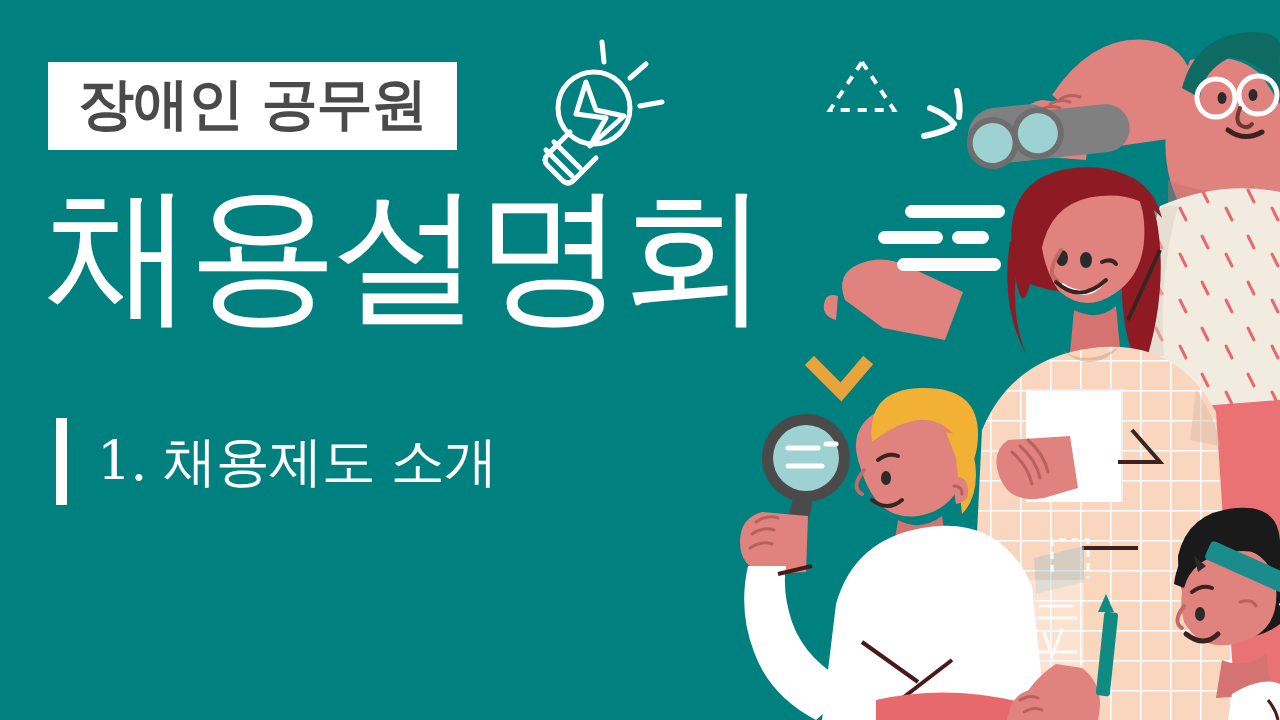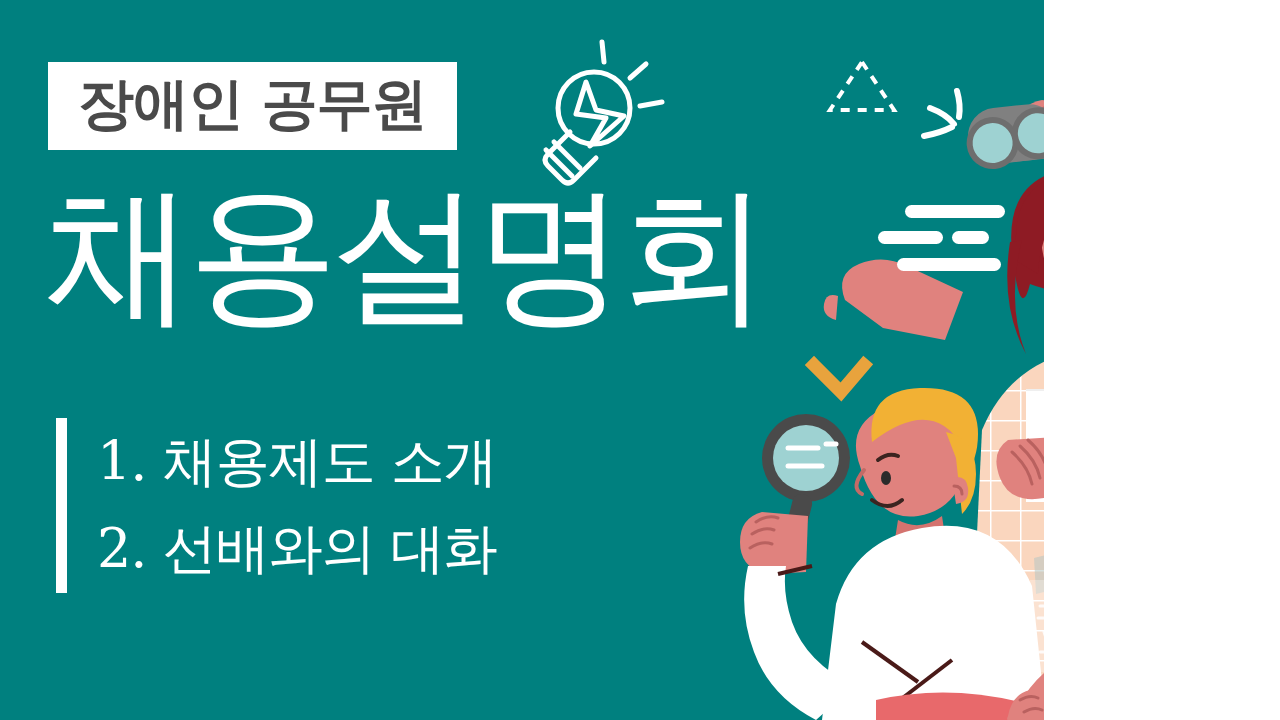--- a/index.html
+++ b/index.html
@@ -4,21 +4,21 @@
 <title>채용설명회</title>
 <style>
   * { margin:0; padding:0; box-sizing:border-box; }
   html, body {
     width:1280px; height:720px;
     overflow:hidden;
     font-family:"Liberation Sans", "DejaVu Sans", sans-serif;
   }
   #poster {
     position:relative;
-    width:1044px; height:720px;
+    width:1280px; height:720px;
     background:#00807f;
     overflow:hidden;
   }
 
   
   .badge {
     position:absolute;
     left:48px; top:62px;
     background:#ffffff;
     padding:14px 30px 18px 30px;
@@ -307,17 +307,16 @@
   <div class="badge">
     <span class="badge-text">장애인 공무원</span>
   </div>
 
   <div class="main-title">채용설명회</div>
 
   <div class="agenda">
     <div class="agenda-bar"></div>
     <div class="agenda-list">
       <div class="agenda-item">1. 채용제도 소개</div>
-      <div class="agenda-item">2. 선배와의 대화</div>
     </div>
   </div>
 
 </div>
 
 </body></html>

